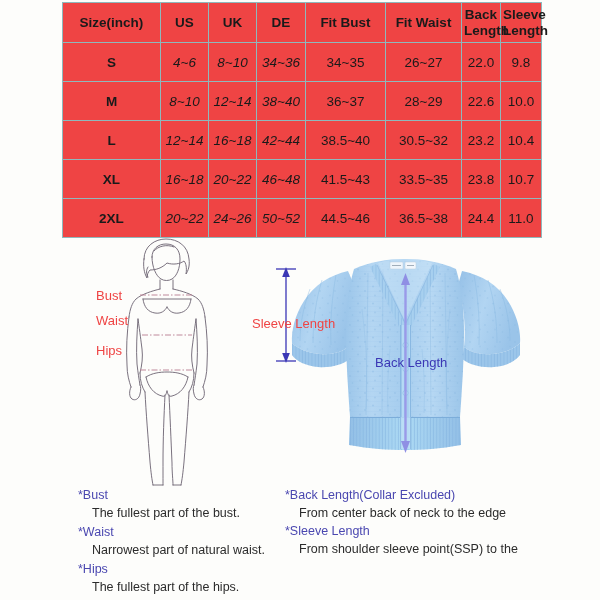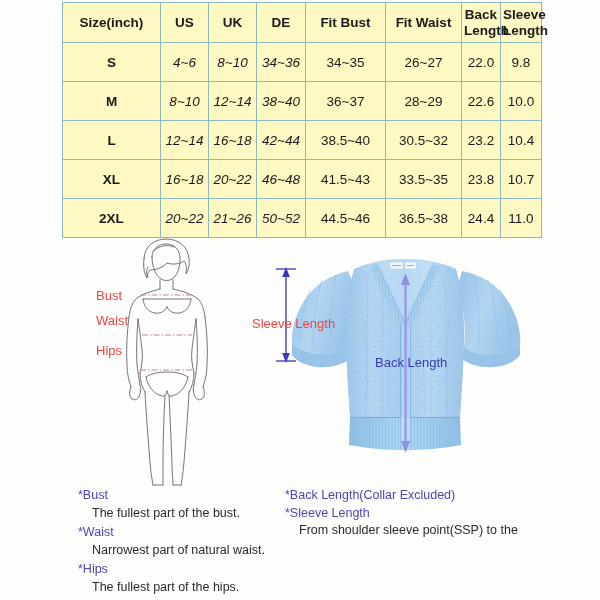--- a/index.html
+++ b/index.html
@@ -18,21 +18,21 @@
     position: absolute;
     left: 62px;
     top: 2px;
     width: 477px;
     height: 235px;
   }
   table.size-chart {
     width: 100%;
     height: 100%;
     border-collapse: collapse;
-    background: #fef9c3;
+    background: #ef4444;
     table-layout: fixed;
   }
   table.size-chart th,
   table.size-chart td {
     border: 1px solid #8fb8bc;
     text-align: center;
     vertical-align: middle;
     color: #1a1a1a;
     padding: 0 2px;
   }
@@ -186,21 +186,21 @@
         <td class="intl">20~22</td>
         <td class="intl">46~48</td>
         <td>41.5~43</td>
         <td>33.5~35</td>
         <td>23.8</td>
         <td>10.7</td>
       </tr>
       <tr>
         <td class="size-label">2XL</td>
         <td class="intl">20~22</td>
-        <td class="intl">21~26</td>
+        <td class="intl">24~26</td>
         <td class="intl">50~52</td>
         <td>44.5~46</td>
         <td>36.5~38</td>
         <td>24.4</td>
         <td>11.0</td>
       </tr>
     </tbody>
   </table>
 </div>
 
@@ -417,16 +417,17 @@
     <p class="term">*Bust</p>
     <p class="desc">The fullest part of the bust.</p>
     <p class="term">*Waist</p>
     <p class="desc">Narrowest part of natural waist.</p>
     <p class="term">*Hips</p>
     <p class="desc">The fullest part of the hips.</p>
   </div>
 
   <div class="legend-col legend-right">
     <p class="term">*Back Length(Collar Excluded)</p>
+    <p class="desc tight">From center back of neck to the edge</p>
     <p class="term">*Sleeve Length</p>
     <p class="desc tight">From shoulder sleeve point(SSP) to the</p>
   </div>
 </div>
 
 </body></html>

